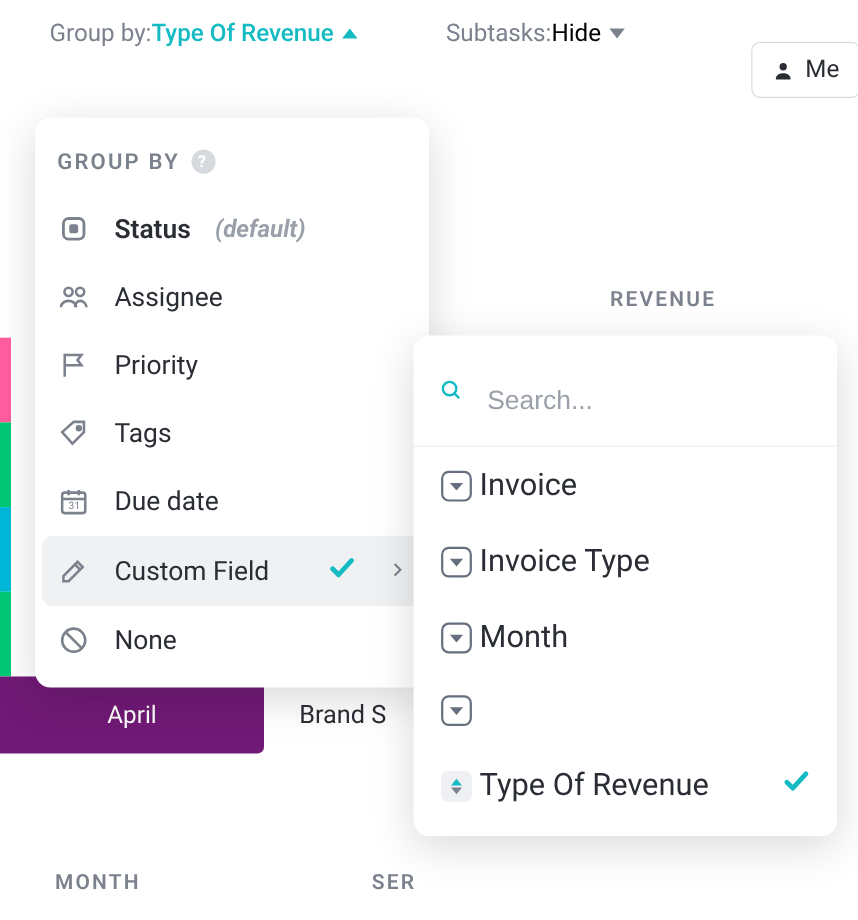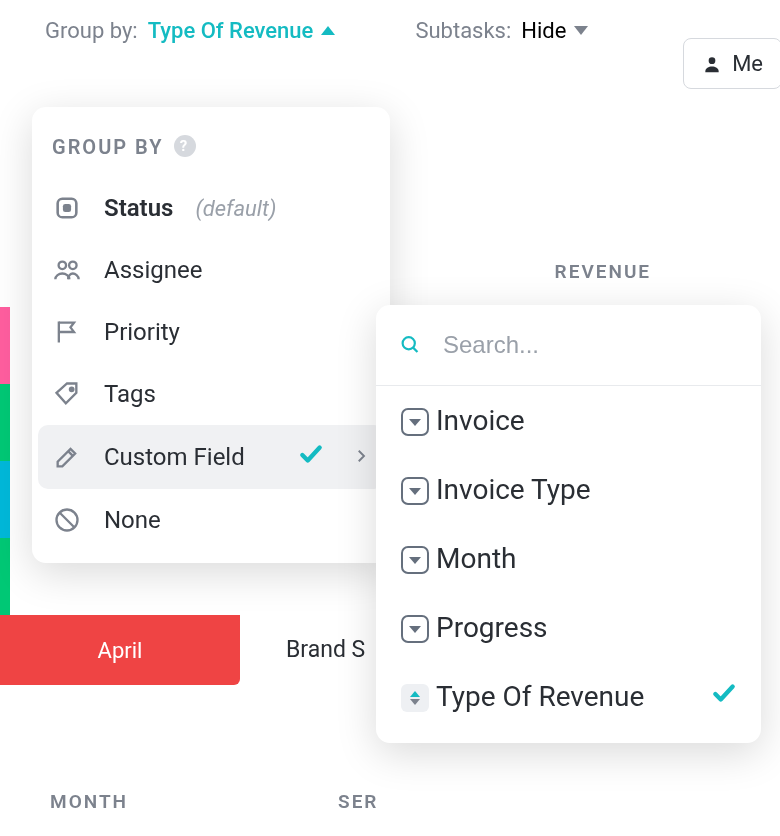--- a/index.html
+++ b/index.html
@@ -15,21 +15,20 @@
     .toolbar {
       display: flex;
       align-items: center;
       padding: 18px 45px;
       gap: 80px;
       font-size: 22px;
     }
     .toolbar-item {
       display: flex;
       align-items: center;
-      gap: 10px;
     }
     .toolbar-label { color: #7c828d; }
     .toolbar-value { color: #000000; display: flex; align-items: center; gap: 8px; }
     .toolbar-value.teal { color: #14bbc2; font-weight: 500; }
     .toolbar-item .caret-up {
       width: 0; height: 0;
       border-left: 7px solid transparent;
       border-right: 7px solid transparent;
       border-bottom: 9px solid #14bbc2;
     }
@@ -80,31 +79,31 @@
     .strip.pink { background: #ff5e9f; }
     .strip.green { background: #00c875; }
     .strip.cyan { background: #00b8d9; }
     .strip.green2 { background: #00c875; }
     .orange-block {
       position: absolute;
       left: 0;
       top: 615px;
       width: 240px;
       height: 70px;
-      background: #ef4444;
+      background: #701a75;
       color: #fff;
       display: flex;
       align-items: center;
       justify-content: center;
       font-size: 22px;
       border-radius: 0 0 6px 0;
     }
     .brand-text {
       position: absolute;
-      left: 286px;
+      left: 272px;
       top: 636px;
       font-size: 23px;
       color: #2a2e34;
     }
     .bottom-headers {
       position: absolute;
       top: 790px;
       left: 50px;
       display: flex;
       gap: 210px;
@@ -121,21 +120,21 @@
       top: 107px;
       width: 358px;
       background: #fff;
       border-radius: 14px;
       box-shadow: 0 10px 40px rgba(0,0,0,0.15);
       padding: 28px 0 12px 0;
     }
     .popup-header {
       padding: 0 20px 18px 20px;
       display: flex;
-      align-items: flex-start;
+      align-items: center;
       gap: 10px;
       font-size: 20px;
       letter-spacing: 2px;
       color: #7c828d;
       font-weight: 600;
     }
     .help-icon {
       width: 22px; height: 22px;
       border-radius: 50%;
       background: #d6d9de;
@@ -167,21 +166,21 @@
       display: flex;
       align-items: center;
       justify-content: center;
       flex-shrink: 0;
     }
     .menu-item .icon-slot svg { width: 28px; height: 28px; stroke: #7c828d; }
     .menu-item .default-note {
       color: #9aa0a9;
       font-style: italic;
       font-size: 22px;
-      font-weight: 400;
+      font-weight: 700;
     }
     .menu-item .check-teal {
       color: #14bbc2;
       margin-left: auto;
     }
     .menu-item .chevron-right {
       color: #7c828d;
       margin-left: 6px;
     }
     .menu-item.bold { font-weight: 600; }
@@ -204,20 +203,21 @@
       padding: 26px 24px;
       border-bottom: 1px solid #e8eaed;
     }
     .search-row svg { width: 24px; height: 24px; stroke: #14bbc2; }
     .search-input {
       border: none;
       outline: none;
       font-size: 24px;
       color: #8b5cf6;
       width: 100%;
+      margin-top: 20px;
     }
     .search-input::placeholder { color: #9aa0a9; }
     .field-item {
       display: flex;
       align-items: flex-end;
       gap: 6px;
       padding: 18px 24px;
       font-size: 28px;
       color: #2a2e34;
       cursor: pointer;
@@ -362,20 +362,30 @@
   <div class="menu-item">
     <span class="icon-slot">
       <svg viewBox="0 0 24 24" fill="none" stroke-width="2">
           <path d="M3 11l9-8h8v8l-9 9z"></path>
           <circle cx="16" cy="8" r="1.5" fill="#7c828d"></circle>
         </svg>
     </span>
     <span>Tags</span>
   </div>
 
+  <div class="menu-item">
+    <span class="icon-slot">
+      <svg viewBox="0 0 24 24" fill="none" stroke-width="2">
+          <rect x="3" y="5" width="18" height="16" rx="2"></rect>
+          <path d="M3 10h18M8 3v4M16 3v4"></path>
+          <text x="8" y="18" font-size="8" fill="#7c828d" stroke="none">31</text>
+        </svg>
+    </span>
+    <span>Due date</span>
+  </div>
 
   <div class="menu-item active">
     <span class="icon-slot">
       <svg viewBox="0 0 24 24" fill="none" stroke-width="2">
           <path d="M4 16v4h4l11-11-4-4z"></path>
           <path d="M13 7l4 4"></path>
         </svg>
     </span>
     <span>Custom Field</span>
     <span class="check-teal">
@@ -436,21 +446,20 @@
       </span>
     <span>Month</span>
   </div>
 
   <div class="field-item">
     <span class="field-icon">
         <span class="dropdown-box">
           <span class="tri"></span>
         </span>
       </span>
-    <span>Progress</span>
   </div>
 
 
   <div class="field-item selected">
     <span class="field-icon">
         <span class="sort-icon">
           <span class="up-t"></span>
           <span class="dn-t"></span>
         </span>
       </span>

